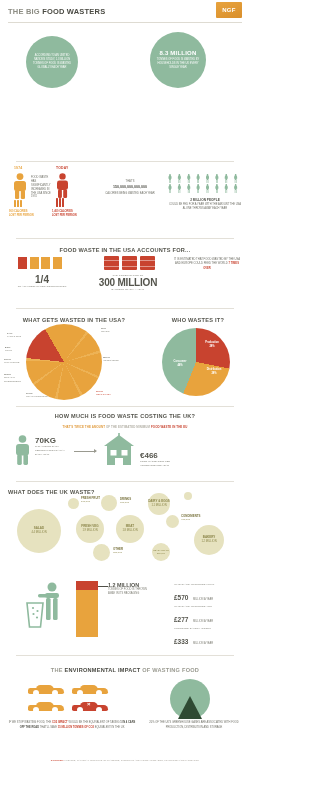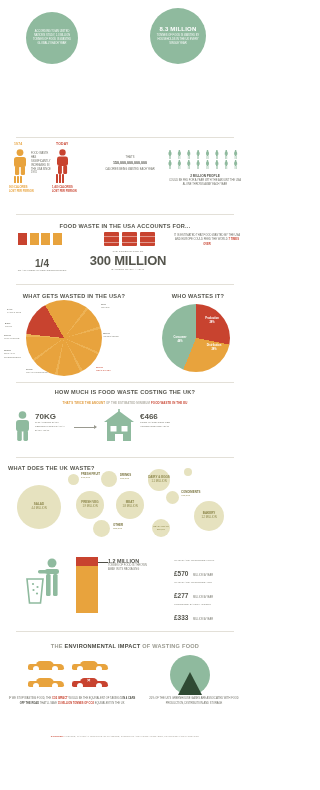--- a/index.html
+++ b/index.html
@@ -88,21 +88,21 @@
   .stat-big .c{font-size:2.5px;color:#7c7c72;letter-spacing:.1px;}
   .barrels{position:absolute;display:flex;gap:3px;}
   .barrel{width:15px;height:14px;background:#c8432f;position:relative;border-radius:1px;}
   .barrel:before,.barrel:after{
     content:"";position:absolute;left:0;right:0;height:1px;background:rgba(255,255,255,.45);
   }
   .barrel:before{top:3.5px;}
   .barrel:after{bottom:3.5px;}
   .mid-stat{position:absolute;text-align:center;}
   .mid-stat .lbl{font-size:2.4px;color:#7c7c72;letter-spacing:.2px;}
-  .mid-stat .n{font-size:13px;font-weight:bold;color:#55554d;letter-spacing:-.2px;}
+  .mid-stat .n{font-size:10px;font-weight:bold;color:#55554d;letter-spacing:-.2px;}
   .right-note{position:absolute;text-align:center;font-size:2.7px;line-height:1.65;color:#6e6e65;}
   .right-note b{color:#c8432f;}
 
   
   .pies{position:relative;height:95px;}
   .pie{position:absolute;border-radius:50%;}
   .pie-lbl{position:absolute;font-size:2.4px;line-height:1.4;color:#8a8a80;}
   .pie-lbl b{color:#6e6e65;}
   .pie-in{position:absolute;font-size:2.6px;line-height:1.4;color:#fff;text-align:center;font-weight:bold;}
 
@@ -181,20 +181,30 @@
     position:absolute;left:0;right:0;bottom:6px;text-align:center;
     font-size:2.3px;color:#a9a49c;letter-spacing:.1px;
   }
   .sources b{color:#c8432f;}
 </style>
 </head>
 <body>
 
 <div class="page">
 
+  <div class="header sec">
+    <div class="hdr-title">
+      <span>THE BIG</span>
+      <b>FOOD WASTERS</b>
+    </div>
+    <div class="logo">
+      <span>NGF</span>
+    </div>
+    <div class="hdr-rule"></div>
+  </div>
 
   <div class="donut-row sec">
 
     <div class="bubble" style="left:26px;top:12px;width:52px;height:52px;">
       <div class="sub">ACCORDING TO AN UNITED NATIONS STUDY, 1.3 BILLION TONNES OF FOOD IS WASTED GLOBALLY EACH YEAR</div>
     </div>
 
 
     <div class="bubble" style="left:150px;top:8px;width:56px;height:56px;">
       <div class="big">8.3 MILLION</div>
@@ -278,21 +288,21 @@
   <div class="usa-row sec">
     <div class="sec-title">FOOD WASTE IN THE USA ACCOUNTS FOR...</div>
 
     <div class="drops" style="left:18px;top:15px;">
       <span class="drop" style="background:#C8432F;color:#C8432F;"></span>
       <span class="drop" style="background:#E8A33D;color:#E8A33D;"></span>
       <span class="drop" style="background:#E8A33D;color:#E8A33D;"></span>
       <span class="drop" style="background:#E8A33D;color:#E8A33D;"></span>
     </div>
 
-    <div class="stat-big" style="left:6px;top:40px;width:72px;">
+    <div class="stat-big" style="left:6px;top:32px;width:72px;">
       <div class="n">1/4</div>
       <div class="c">OF ALL FRESHWATER CONSUMPTION</div>
     </div>
 
     <div class="barrels" style="left:104px;top:14px;">
       <span class="barrel"></span>
       <span class="barrel"></span>
       <span class="barrel"></span>
     </div>
 
@@ -410,21 +420,21 @@
 
     <svg class="house" style="left:103px;top:28px;" width="32" height="32" viewBox="0 0 32 32">
       <path d="M16 2 L31 13 L1 13 Z" fill="#8FBA9E"></path>
       <rect x="4" y="13" width="24" height="19" fill="#8FBA9E"></rect>
       <rect x="7.5" y="17" width="6" height="5.5" fill="#fff"></rect>
       <rect x="18.5" y="17" width="6" height="5.5" fill="#fff"></rect>
       <rect x="12" y="25" width="8" height="7" fill="#fff"></rect>
       <rect x="15.2" y="0" width="1.6" height="4" fill="#8FBA9E"></rect>
     </svg>
 
-    <div class="eur" style="left:140px;top:31px;width:32px;">
+    <div class="eur" style="left:140px;top:46px;width:32px;">
       <div class="n">€466</div>
       <div class="c">FOOD WASTE COST PER HOUSEHOLD PER YEAR</div>
     </div>
 
 
     <div class="rule" style="position:absolute;left:8px;right:8px;bottom:5px;"></div>
   </div>
 
   <div class="bubbles sec">
     <div class="sec-title left" style="padding-top:2px;">WHAT DOES THE UK WASTE?</div>

